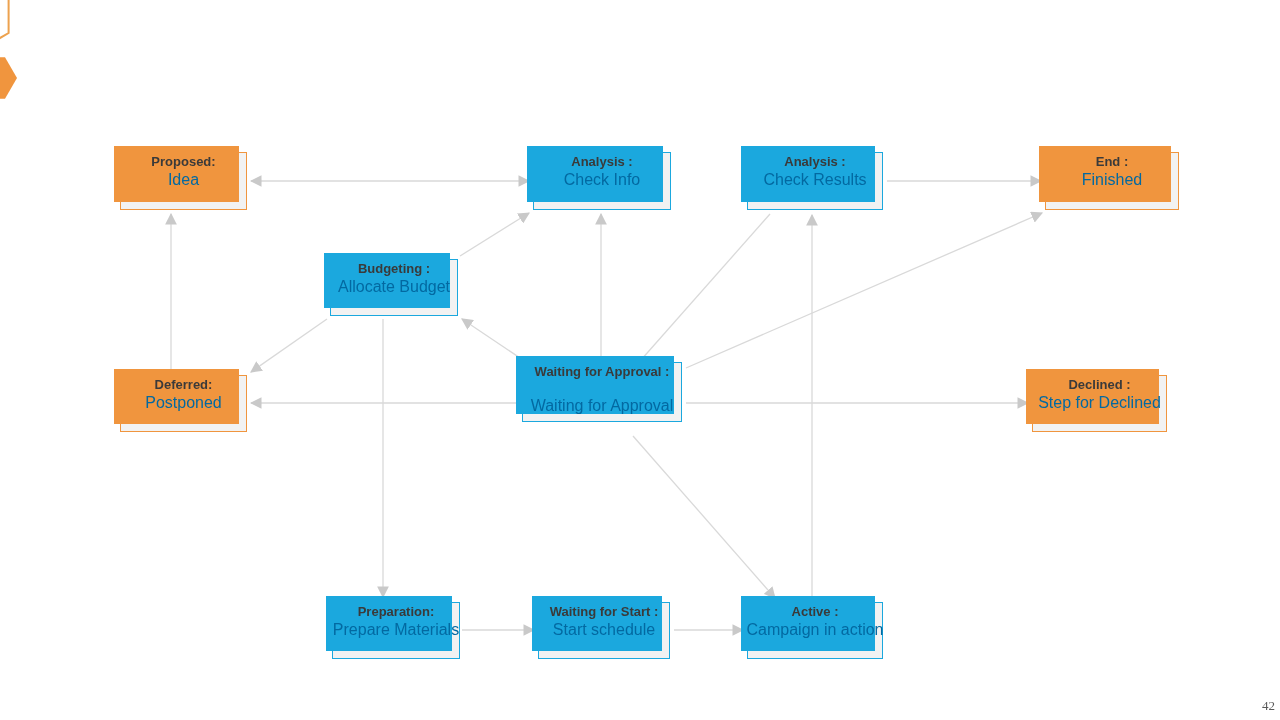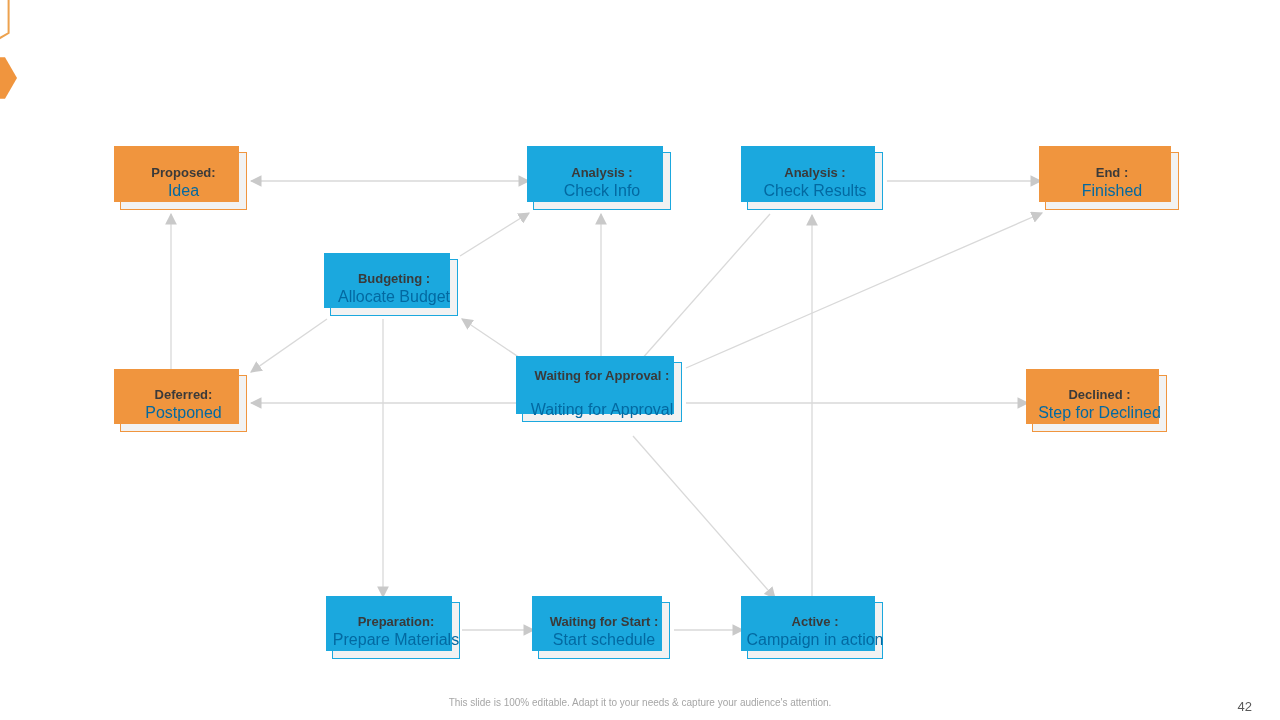--- a/index.html
+++ b/index.html
@@ -12,37 +12,37 @@
   .hex-decor{position:absolute;left:0;top:0;overflow:visible;}
   .slide-title{
     position:absolute;left:47px;top:14px;margin:0;
     font-size:36px;font-weight:400;color:#1f1f1f;letter-spacing:-0.5px;
     white-space:nowrap;
   }
   #connector-layer{position:absolute;left:0;top:0;pointer-events:none;z-index:0;}
   .node{
     position:absolute;z-index:1;
     background:#f2f2f2;
-    display:flex;flex-direction:column;align-items:center;justify-content:center;
+    display:flex;flex-direction:column;align-items:center;justify-content:flex-start;
     text-align:center;box-sizing:border-box;
   }
   .node::before{
     content:"";position:absolute;left:-7px;top:-7px;width:100%;height:100%;
     background:var(--accent);z-index:-1;
   }
   .node{border:1px solid var(--accent);}
   .node-title{font-size:13px;font-weight:bold;color:#3a3a3a;line-height:18px;white-space:nowrap;}
   .node-sub{font-size:16px;color:#0369a1;line-height:17px;white-space:nowrap;}
   .footer-note{
     position:absolute;left:0;right:0;bottom:12px;text-align:center;
     font-size:10px;color:#a6a6a6;
   }
   .page-number{
-    position:absolute;right:28px;bottom:6px;
-    font-size:13px;color:#595959;
+    position:absolute;right:5px;bottom:6px;
+    font-size:13px;color:#595959;font-family:Liberation Serif, serif;
   }
 </style>
 </head>
 <body>
 
 <div class="slide">
 
   <svg class="hex-decor" width="70" height="130" style="overflow:visible">
     <polygon points="-26,-27 8.6,-7 8.6,33 -26,53 -60.6,33 -60.6,-7" fill="none" stroke="#EDA24E" stroke-width="2"></polygon>
     <polygon points="17,78 5,57.2 -19,57.2 -31,78 -19,98.8 5,98.8" fill="#F0953E"></polygon>
@@ -118,15 +118,14 @@
       <div class="node" style="left: 538px; top: 602px; width: 132px; height: 57px; --accent: #1BA8DE;">
         <span class="node-title">Waiting for Start :</span>
         <span class="node-sub">Start schedule</span>
       </div>
       <div class="node" style="left: 747px; top: 602px; width: 136px; height: 57px; --accent: #1BA8DE;">
         <span class="node-title">Active :</span>
         <span class="node-sub">Campaign in action</span>
       </div>
     </div>
 
-  <div class="footer-note">This slide is 100% editable. Adapt it to your needs &amp; capture your audience's attention.</div>
   <div class="page-number">42</div>
 </div>
 
 </body></html>

